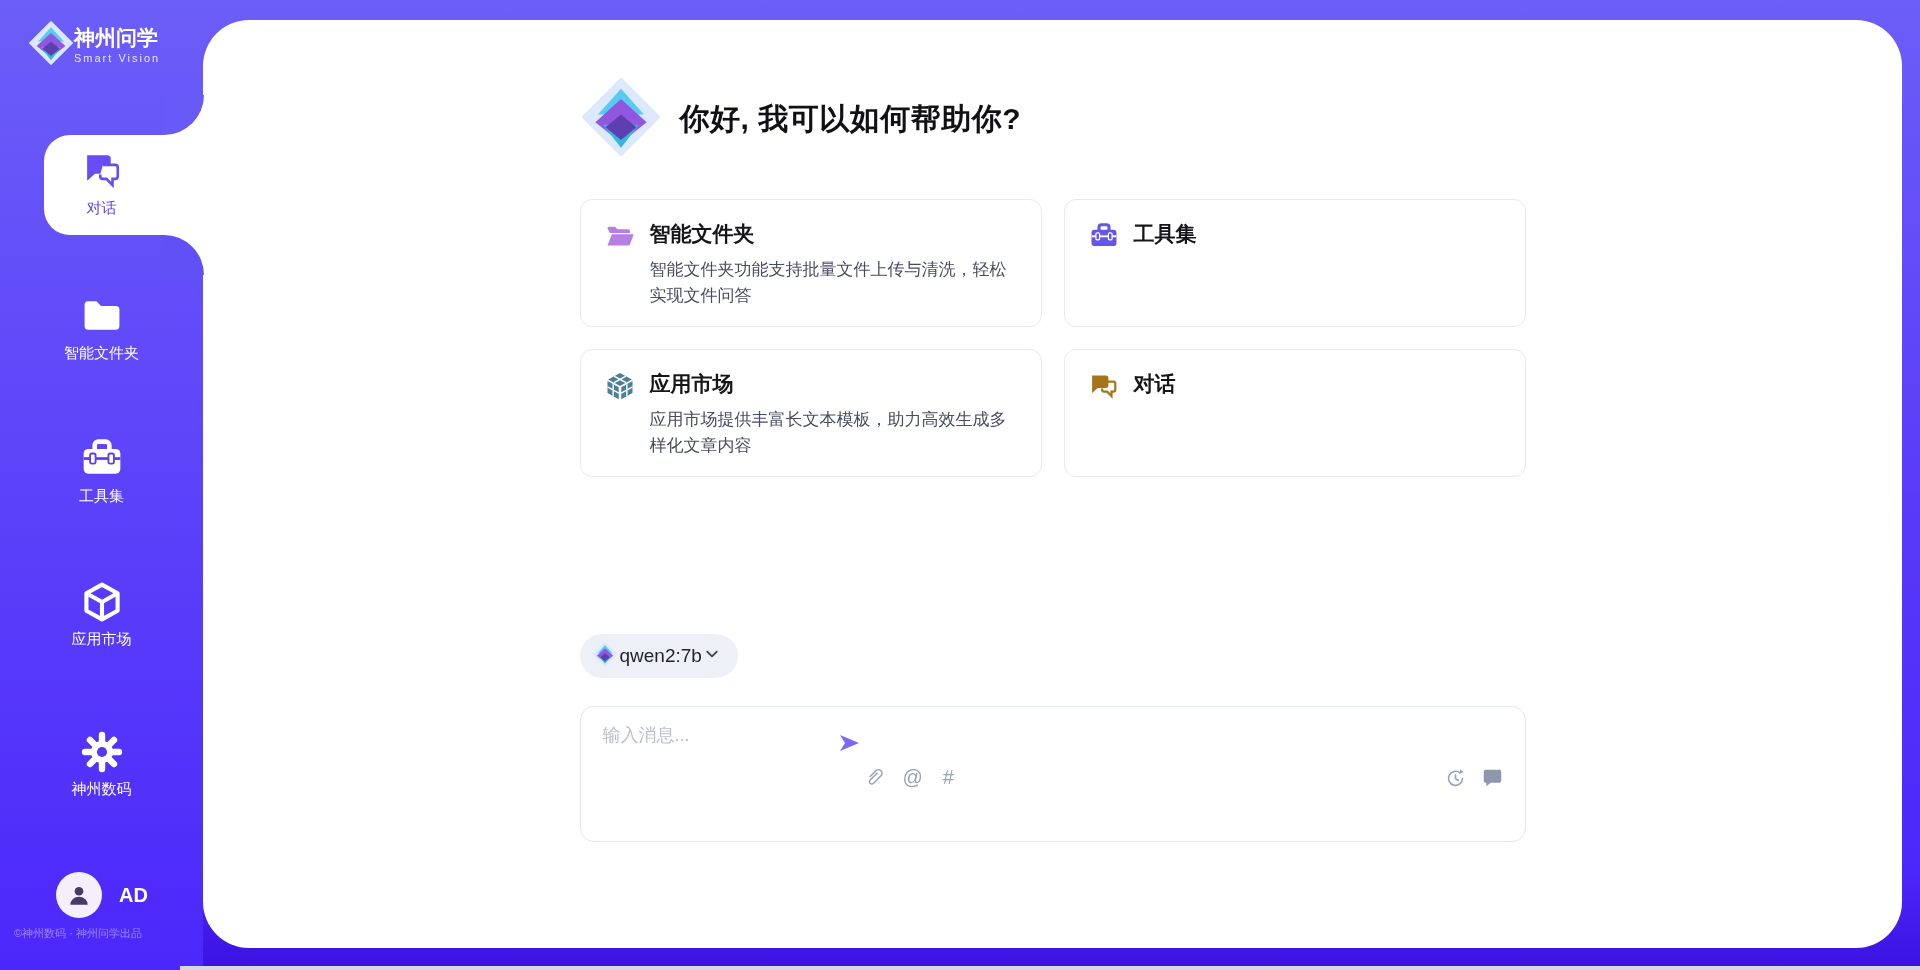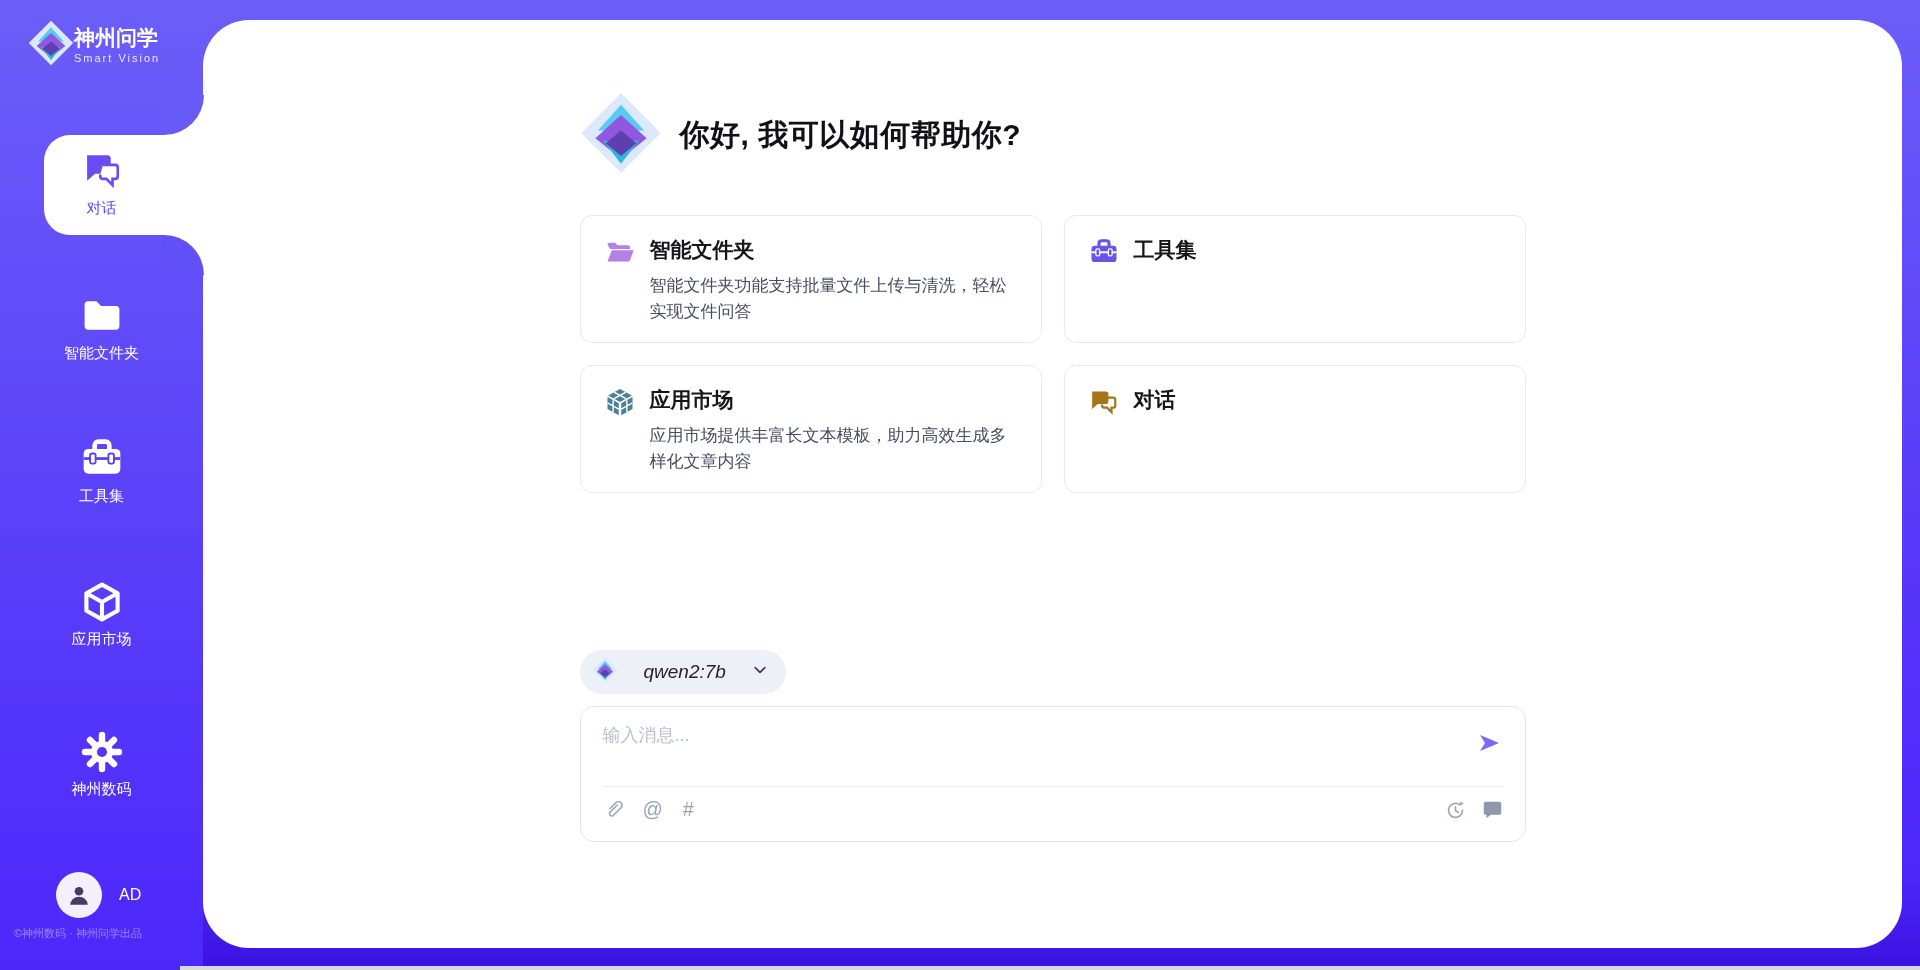--- a/index.html
+++ b/index.html
@@ -24,36 +24,36 @@
   .inv-top{top:95px;}
   .inv-top::after{background:#675af7;border-radius:0 0 42px 0;}
   .inv-bottom{top:235px;}
   .inv-bottom::after{background:#6150f6;border-radius:0 42px 0 0;}
   .nav-item{position:absolute;left:0;width:203px;text-align:center;color:#fff;z-index:3;cursor:pointer;}
   .nav-item .nicon{display:flex;justify-content:center;align-items:center;height:46px;}
   .nav-item .nlabel{display:block;font-size:15px;margin-top:5px;}
   .nav-item.active .nlabel{color:#5b41f3;}
   .user{position:absolute;left:56px;top:872px;display:flex;align-items:center;gap:17px;z-index:3;cursor:pointer;}
   .avatar{width:46px;height:46px;border-radius:50%;background:#f4f0fb;display:flex;align-items:center;justify-content:center;}
-  .user-name{font-size:16px;color:#fff;}
+  .user-name{font-size:20px;color:#fff;font-weight:bold;}
   .side-footer{position:absolute;left:14px;top:926px;font-size:11px;color:rgba(255,255,255,0.42);z-index:3;white-space:nowrap;}
   
-  .content{position:relative;width:946px;margin:0 auto;padding-top:72px;z-index:2;}
+  .content{position:relative;width:946px;margin:0 auto;padding-top:56px;z-index:2;}
   .greeting{display:flex;align-items:center;gap:18px;}
   .greeting h1{font-size:30px;margin:0;color:#101016;font-weight:bold;letter-spacing:0.5px;}
   .cards{margin-top:37px;display:grid;grid-template-columns:1fr 1fr;gap:22px;}
   .card{box-sizing:border-box;height:128px;border:1px solid #e8e9f0;border-radius:12px;padding:20px 24px;display:flex;gap:15px;background:#fff;cursor:pointer;}
   .card .cicon{flex:0 0 30px;padding-top:1px;}
   .card h3{margin:0 0 9px;font-size:21px;color:#15151a;}
   .card p{margin:0;font-size:17px;line-height:1.5;color:#474d60;}
   .pill-row{margin-top:157px;}
-  .model-pill{display:inline-flex;align-items:center;gap:26px;height:44px;padding:0 18px 0 12px;background:#eef0f8;border-radius:22px;cursor:pointer;font-style:italic;}
+  .model-pill{display:inline-flex;align-items:center;gap:2px;height:44px;padding:0 18px 0 12px;background:#eef0f8;border-radius:22px;cursor:pointer;}
   .model-name{font-size:19px;color:#23232b;}
   
-  .composer{margin-top:12px;box-sizing:border-box;height:136px;border:1px solid #e4e6ef;border-radius:14px;padding:16px 22px 10px;display:flex;flex-direction:column;background:#fff;}
+  .composer{margin-top:28px;box-sizing:border-box;height:136px;border:1px solid #e4e6ef;border-radius:14px;padding:16px 22px 10px;display:flex;background:#fff;}
   .composer-top{display:flex;height:63px;}
   .composer textarea{flex:1;border:none;outline:none;resize:none;font-size:18px;font-family:inherit;color:#333;padding:0;background:transparent;}
   .composer textarea::placeholder{color:#b9bfcc;}
   .send-btn{align-self:flex-start;margin:8px 2px 0 10px;cursor:pointer;line-height:0;}
   .composer-divider{height:1px;background:#edeef4;}
   .composer-bar{flex:1;display:flex;align-items:center;justify-content:space-between;}
   .bar-left,.bar-right{display:flex;align-items:center;gap:20px;}
   .bar-right{gap:16px;}
   .txt-ic{font-size:20px;color:#99a2b4;font-weight:500;cursor:pointer;line-height:1;}
   .svg-btn{cursor:pointer;line-height:0;}

